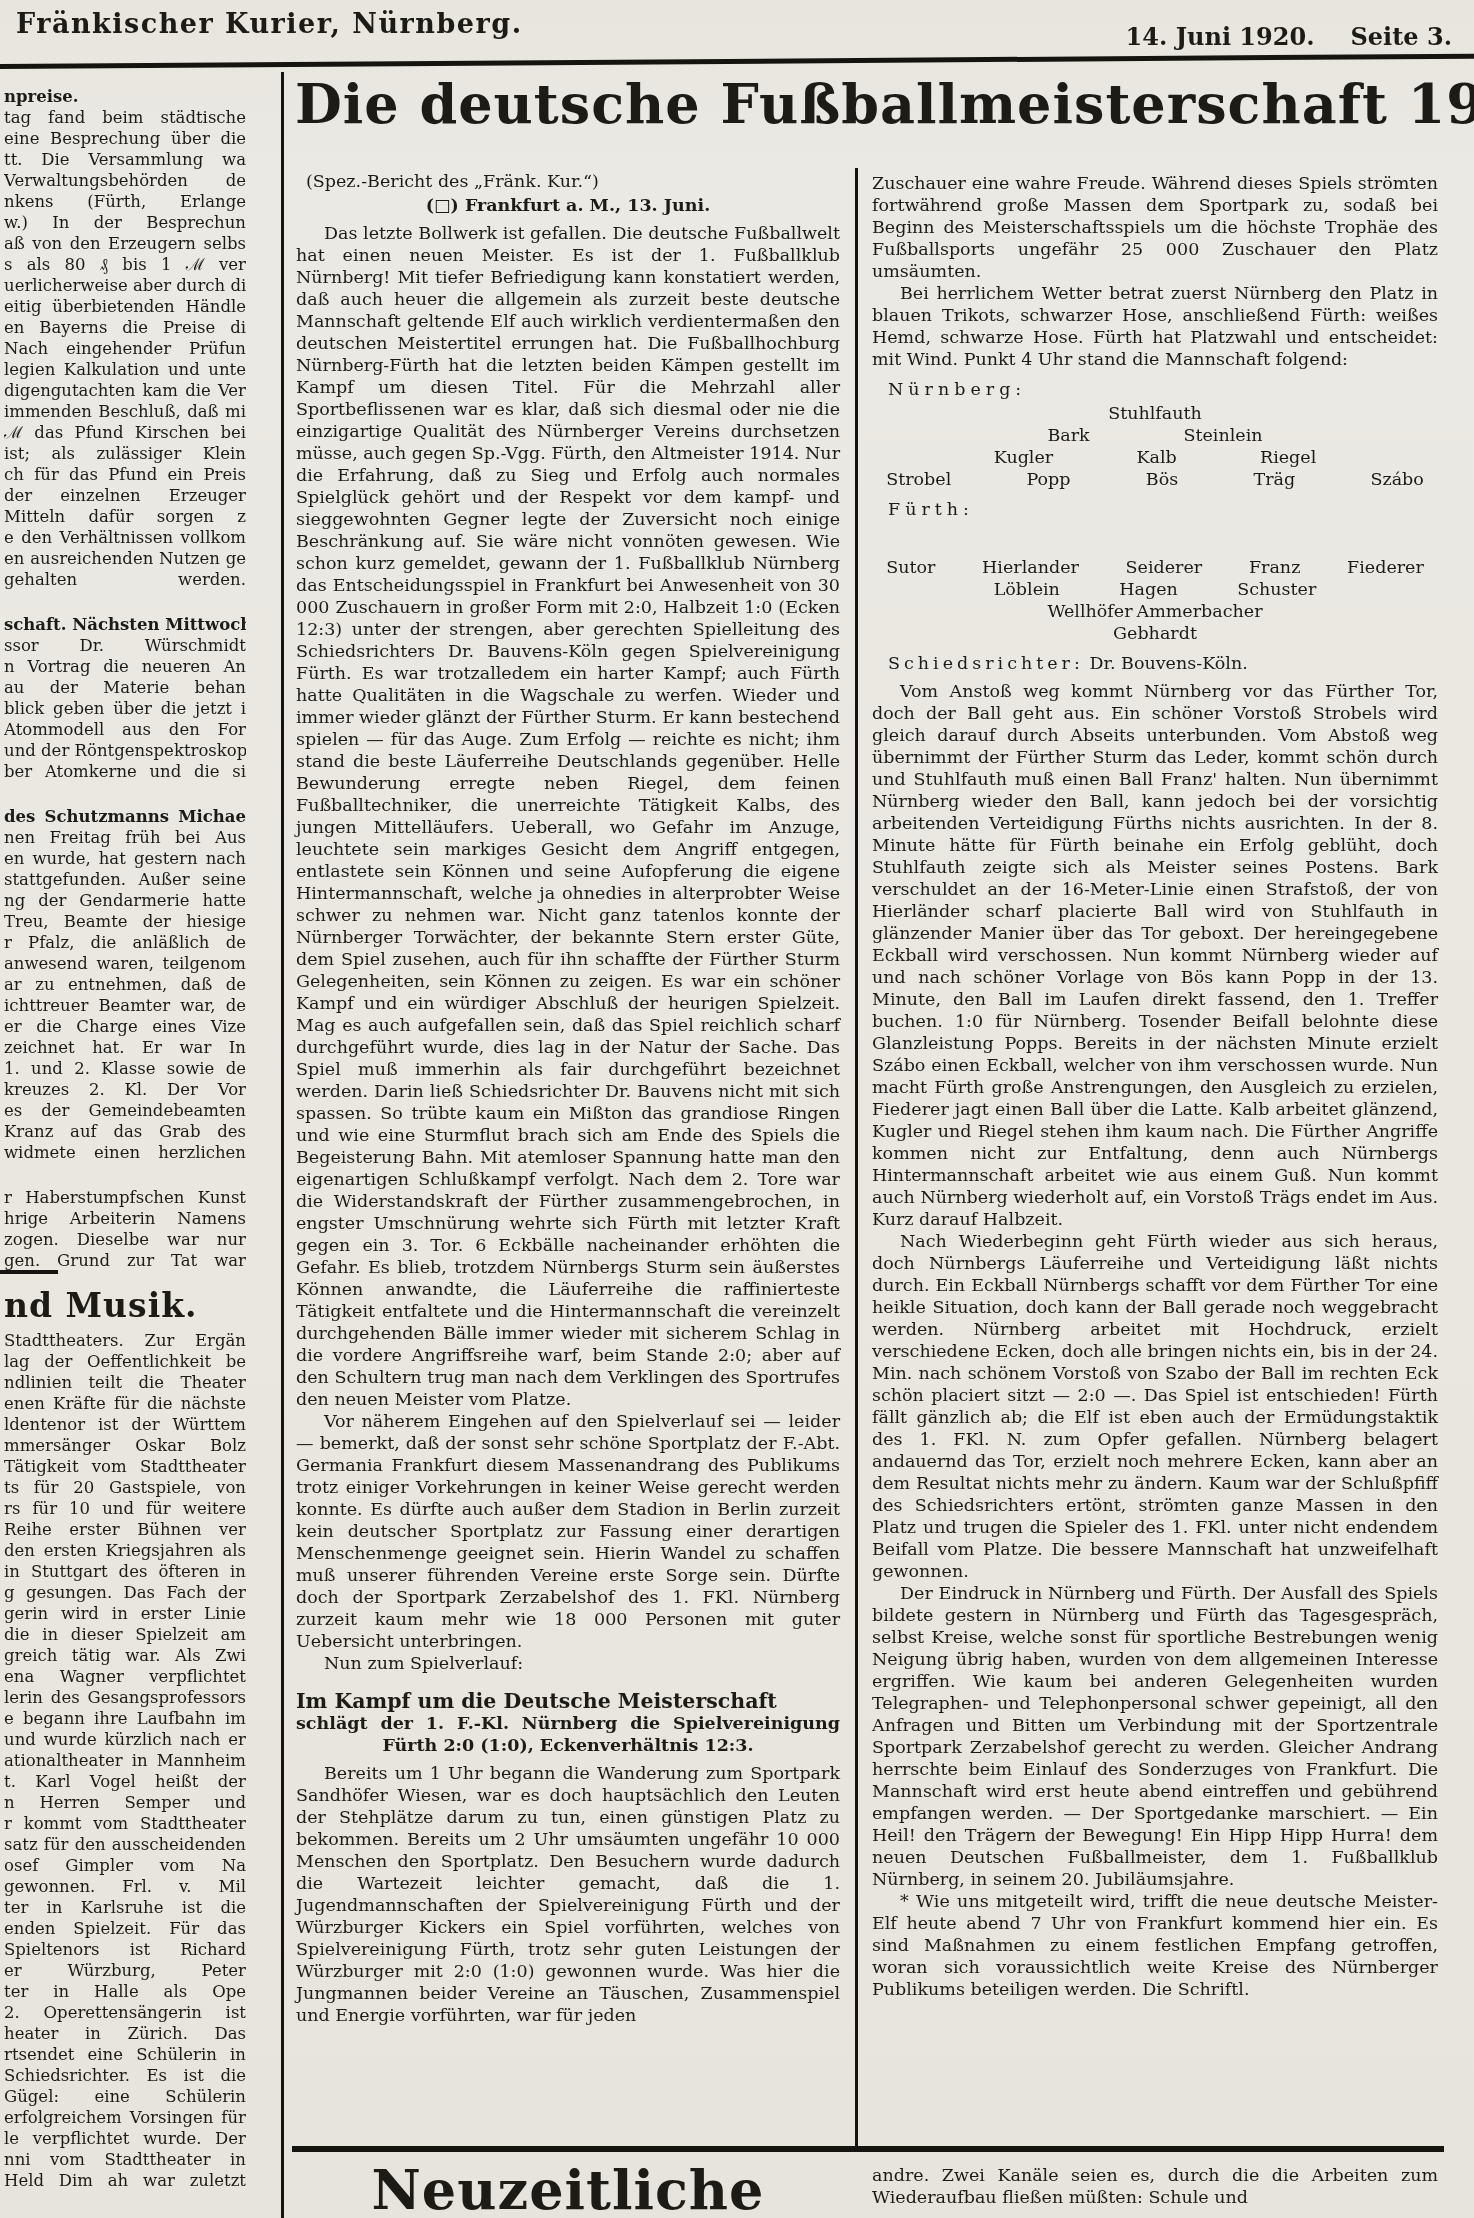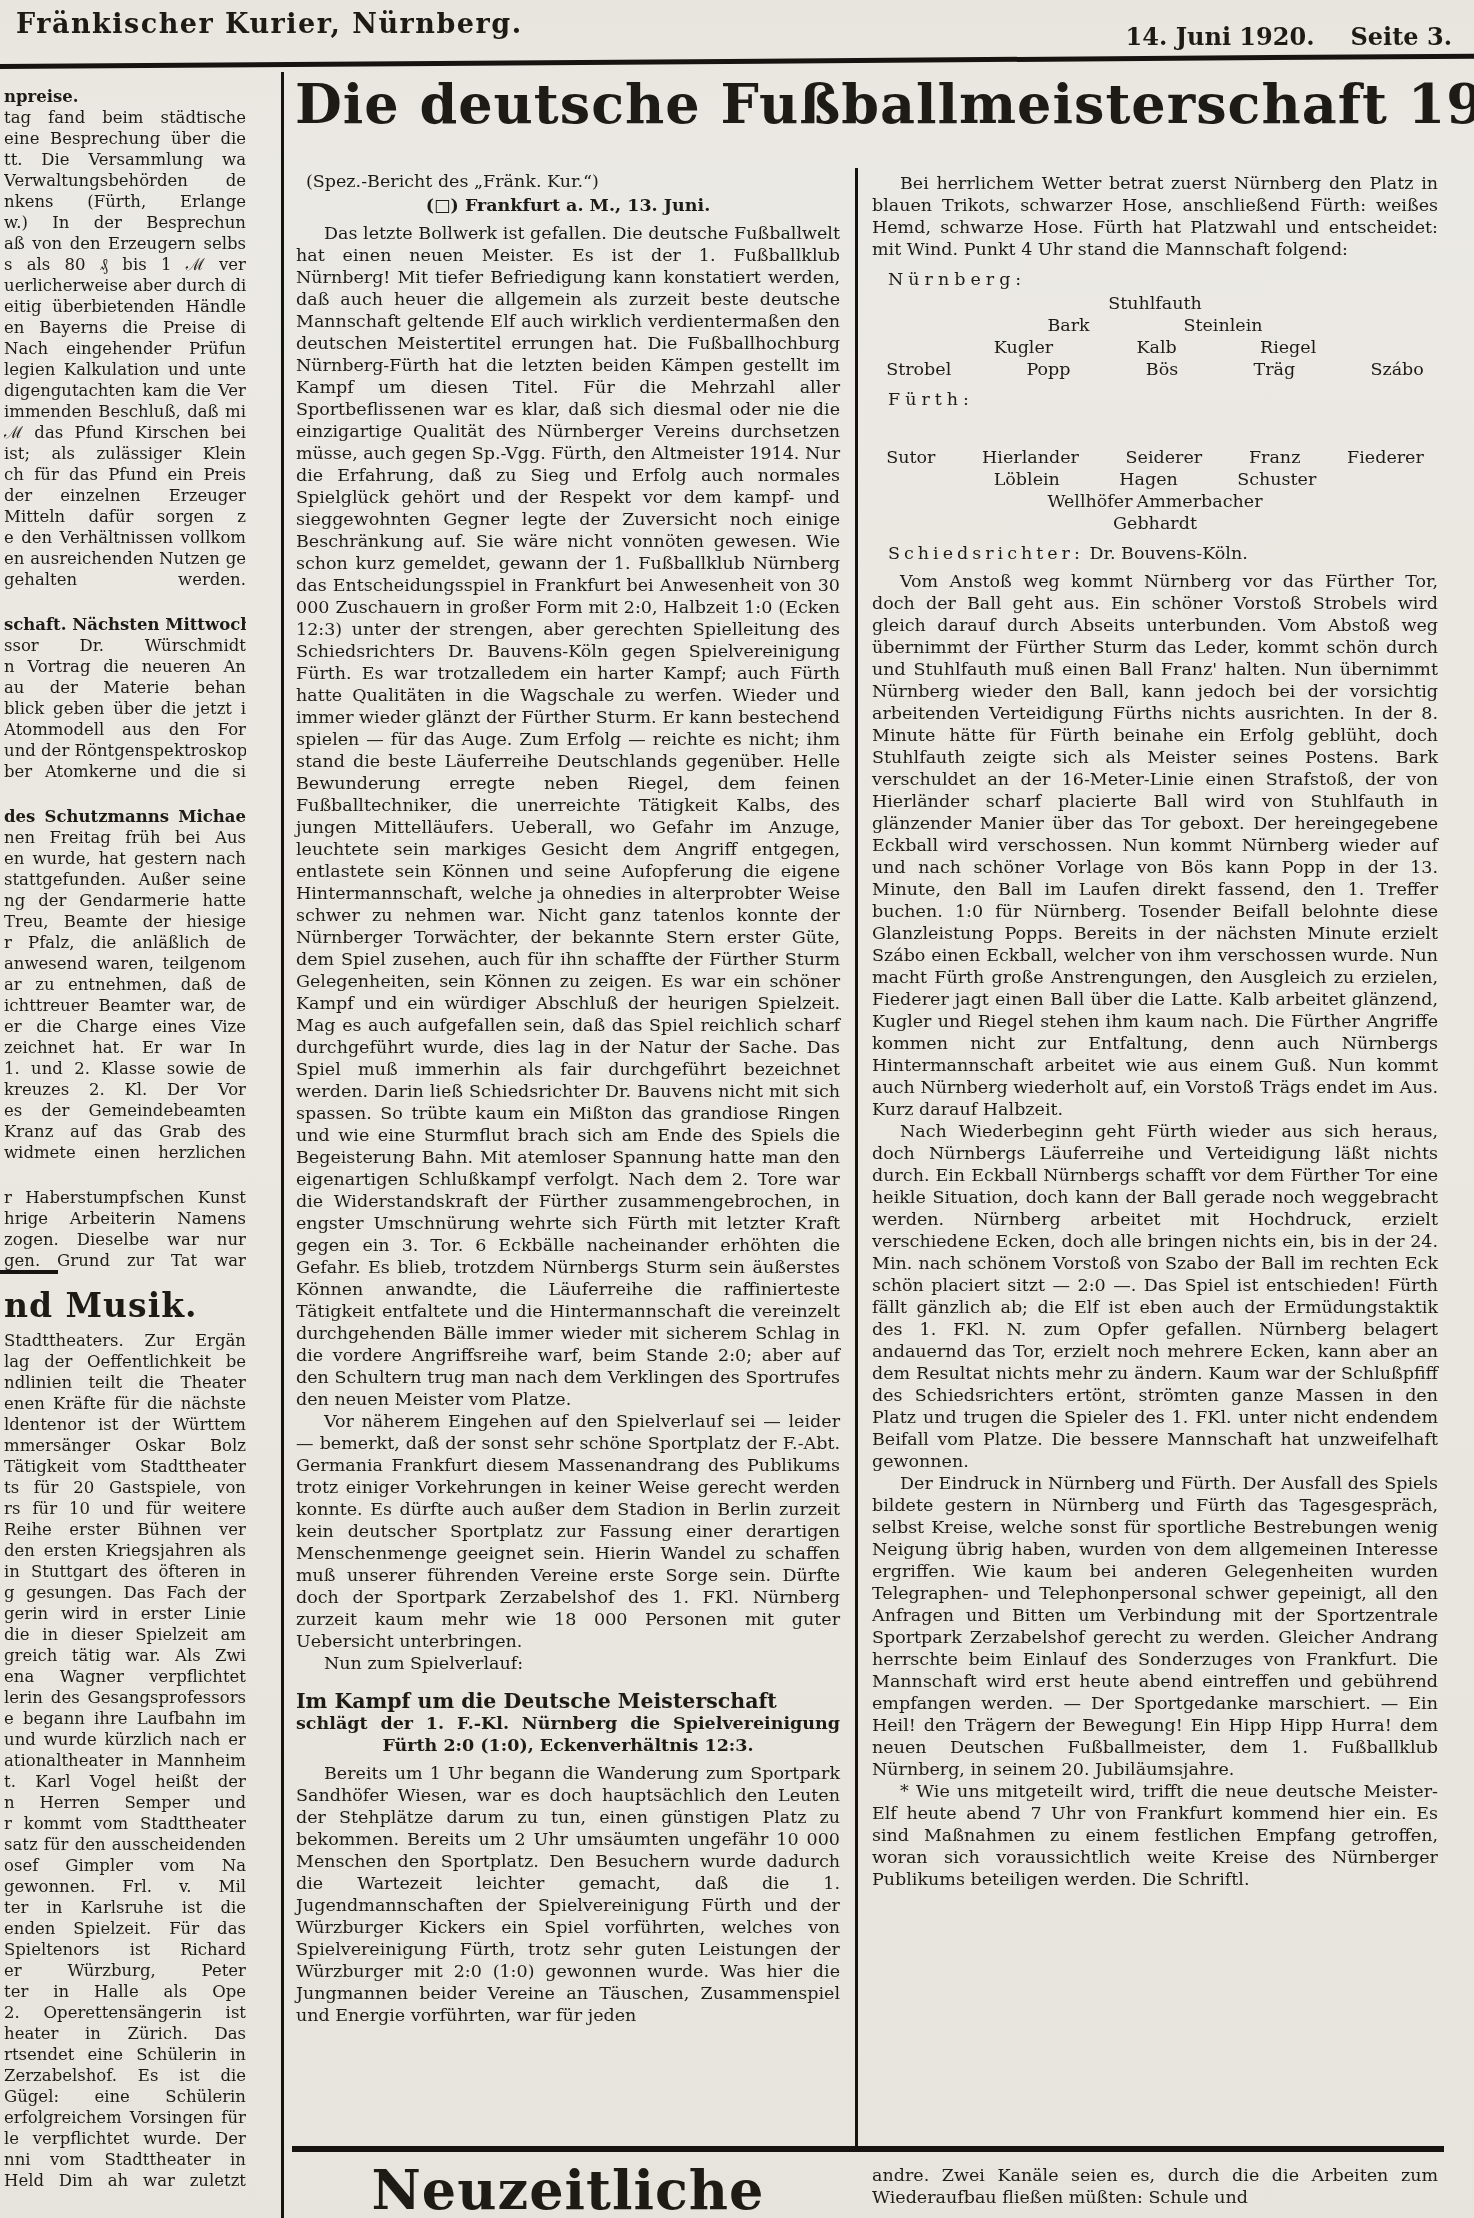--- a/index.html
+++ b/index.html
@@ -166,21 +166,21 @@
         <div class="cut-line">osef Gimpler vom Na</div>
         <div class="cut-line">gewonnen. Frl. v. Mil</div>
         <div class="cut-line">ter in Karlsruhe ist die</div>
         <div class="cut-line">enden Spielzeit. Für das</div>
         <div class="cut-line">Spieltenors ist Richard</div>
         <div class="cut-line">er Würzburg, Peter</div>
         <div class="cut-line">ter in Halle als Ope</div>
         <div class="cut-line">2. Operettensängerin ist</div>
         <div class="cut-line">heater in Zürich. Das</div>
         <div class="cut-line">rtsendet eine Schülerin in</div>
-        <div class="cut-line">Zerzabelshof. Es ist die</div>
+        <div class="cut-line">Schiedsrichter. Es ist die</div>
         <div class="cut-line">Gügel: eine Schülerin</div>
         <div class="cut-line">erfolgreichem Vorsingen für</div>
         <div class="cut-line">le verpflichtet wurde. Der</div>
         <div class="cut-line">nni vom Stadttheater in</div>
         <div class="cut-line">Held Dim ah war zuletzt</div>
       </div>
   </div>
 
   <div class="headline">Die deutsche Fußballmeisterschaft 1920.</div>
 
@@ -190,20 +190,21 @@
     <div class="para">Das letzte Bollwerk ist gefallen. Die deutsche Fußballwelt hat einen neuen Meister. Es ist der 1. Fußballklub Nürnberg! Mit tiefer Befriedigung kann konstatiert werden, daß auch heuer die allgemein als zurzeit beste deutsche Mannschaft geltende Elf auch wirklich verdientermaßen den deutschen Meistertitel errungen hat. Die Fußballhochburg Nürnberg-Fürth hat die letzten beiden Kämpen gestellt im Kampf um diesen Titel. Für die Mehrzahl aller Sportbeflissenen war es klar, daß sich diesmal oder nie die einzigartige Qualität des Nürnberger Vereins durchsetzen müsse, auch gegen Sp.-Vgg. Fürth, den Altmeister 1914. Nur die Erfahrung, daß zu Sieg und Erfolg auch normales Spielglück gehört und der Respekt vor dem kampf- und sieggewohnten Gegner legte der Zuversicht noch einige Beschränkung auf. Sie wäre nicht vonnöten gewesen. Wie schon kurz gemeldet, gewann der 1. Fußballklub Nürnberg das Entscheidungsspiel in Frankfurt bei Anwesenheit von 30 000 Zuschauern in großer Form mit 2:0, Halbzeit 1:0 (Ecken 12:3) unter der strengen, aber gerechten Spielleitung des Schiedsrichters Dr. Bauvens-Köln gegen Spielvereinigung Fürth. Es war trotzalledem ein harter Kampf; auch Fürth hatte Qualitäten in die Wagschale zu werfen. Wieder und immer wieder glänzt der Fürther Sturm. Er kann bestechend spielen — für das Auge. Zum Erfolg — reichte es nicht; ihm stand die beste Läuferreihe Deutschlands gegenüber. Helle Bewunderung erregte neben Riegel, dem feinen Fußballtechniker, die unerreichte Tätigkeit Kalbs, des jungen Mittelläufers. Ueberall, wo Gefahr im Anzuge, leuchtete sein markiges Gesicht dem Angriff entgegen, entlastete sein Können und seine Aufopferung die eigene Hintermannschaft, welche ja ohnedies in alterprobter Weise schwer zu nehmen war. Nicht ganz tatenlos konnte der Nürnberger Torwächter, der bekannte Stern erster Güte, dem Spiel zusehen, auch für ihn schaffte der Fürther Sturm Gelegenheiten, sein Können zu zeigen. Es war ein schöner Kampf und ein würdiger Abschluß der heurigen Spielzeit. Mag es auch aufgefallen sein, daß das Spiel reichlich scharf durchgeführt wurde, dies lag in der Natur der Sache. Das Spiel muß immerhin als fair durchgeführt bezeichnet werden. Darin ließ Schiedsrichter Dr. Bauvens nicht mit sich spassen. So trübte kaum ein Mißton das grandiose Ringen und wie eine Sturmflut brach sich am Ende des Spiels die Begeisterung Bahn. Mit atemloser Spannung hatte man den eigenartigen Schlußkampf verfolgt. Nach dem 2. Tore war die Widerstandskraft der Fürther zusammengebrochen, in engster Umschnürung wehrte sich Fürth mit letzter Kraft gegen ein 3. Tor. 6 Eckbälle nacheinander erhöhten die Gefahr. Es blieb, trotzdem Nürnbergs Sturm sein äußerstes Können anwandte, die Läuferreihe die raffinierteste Tätigkeit entfaltete und die Hintermannschaft die vereinzelt durchgehenden Bälle immer wieder mit sicherem Schlag in die vordere Angriffsreihe warf, beim Stande 2:0; aber auf den Schultern trug man nach dem Verklingen des Sportrufes den neuen Meister vom Platze.</div>
     <div class="para">Vor näherem Eingehen auf den Spielverlauf sei — leider — bemerkt, daß der sonst sehr schöne Sportplatz der F.-Abt. Germania Frankfurt diesem Massenandrang des Publikums trotz einiger Vorkehrungen in keiner Weise gerecht werden konnte. Es dürfte auch außer dem Stadion in Berlin zurzeit kein deutscher Sportplatz zur Fassung einer derartigen Menschenmenge geeignet sein. Hierin Wandel zu schaffen muß unserer führenden Vereine erste Sorge sein. Dürfte doch der Sportpark Zerzabelshof des 1. FKl. Nürnberg zurzeit kaum mehr wie 18 000 Personen mit guter Uebersicht unterbringen.</div>
     <div class="para">Nun zum Spielverlauf:</div>
     <div class="match-subhead">Im Kampf um die Deutsche Meisterschaft</div>
     <div class="result-line1">schlägt der 1. F.-Kl. Nürnberg die Spielvereinigung</div>
     <div class="result-line2">Fürth 2:0 (1:0), Eckenverhältnis 12:3.</div>
     <div class="para">Bereits um 1 Uhr begann die Wanderung zum Sportpark Sandhöfer Wiesen, war es doch hauptsächlich den Leuten der Stehplätze darum zu tun, einen günstigen Platz zu bekommen. Bereits um 2 Uhr umsäumten ungefähr 10 000 Menschen den Sportplatz. Den Besuchern wurde dadurch die Wartezeit leichter gemacht, daß die 1. Jugendmannschaften der Spielvereinigung Fürth und der Würzburger Kickers ein Spiel vorführten, welches von Spielvereinigung Fürth, trotz sehr guten Leistungen der Würzburger mit 2:0 (1:0) gewonnen wurde. Was hier die Jungmannen beider Vereine an Täuschen, Zusammenspiel und Energie vorführten, war für jeden</div>
   </div>
 
   <div class="col col3">
+    <div class="para no-indent">Zuschauer eine wahre Freude. Während dieses Spiels strömten fortwährend große Massen dem Sportpark zu, sodaß bei Beginn des Meisterschaftsspiels um die höchste Trophäe des Fußballsports ungefähr 25 000 Zuschauer den Platz umsäumten.</div>
     <div class="para">Bei herrlichem Wetter betrat zuerst Nürnberg den Platz in blauen Trikots, schwarzer Hose, anschließend Fürth: weißes Hemd, schwarze Hose. Fürth hat Platzwahl und entscheidet: mit Wind. Punkt 4 Uhr stand die Mannschaft folgend:</div>
     <div class="team-label">Nürnberg:</div>
     <div>
         <div class="lineup-row single">
           <span>Stuhlfauth</span>
         </div>
         <div class="lineup-row" style="width: 38%;">
           <span>Bark</span>
           <span>Steinlein</span>
         </div>

